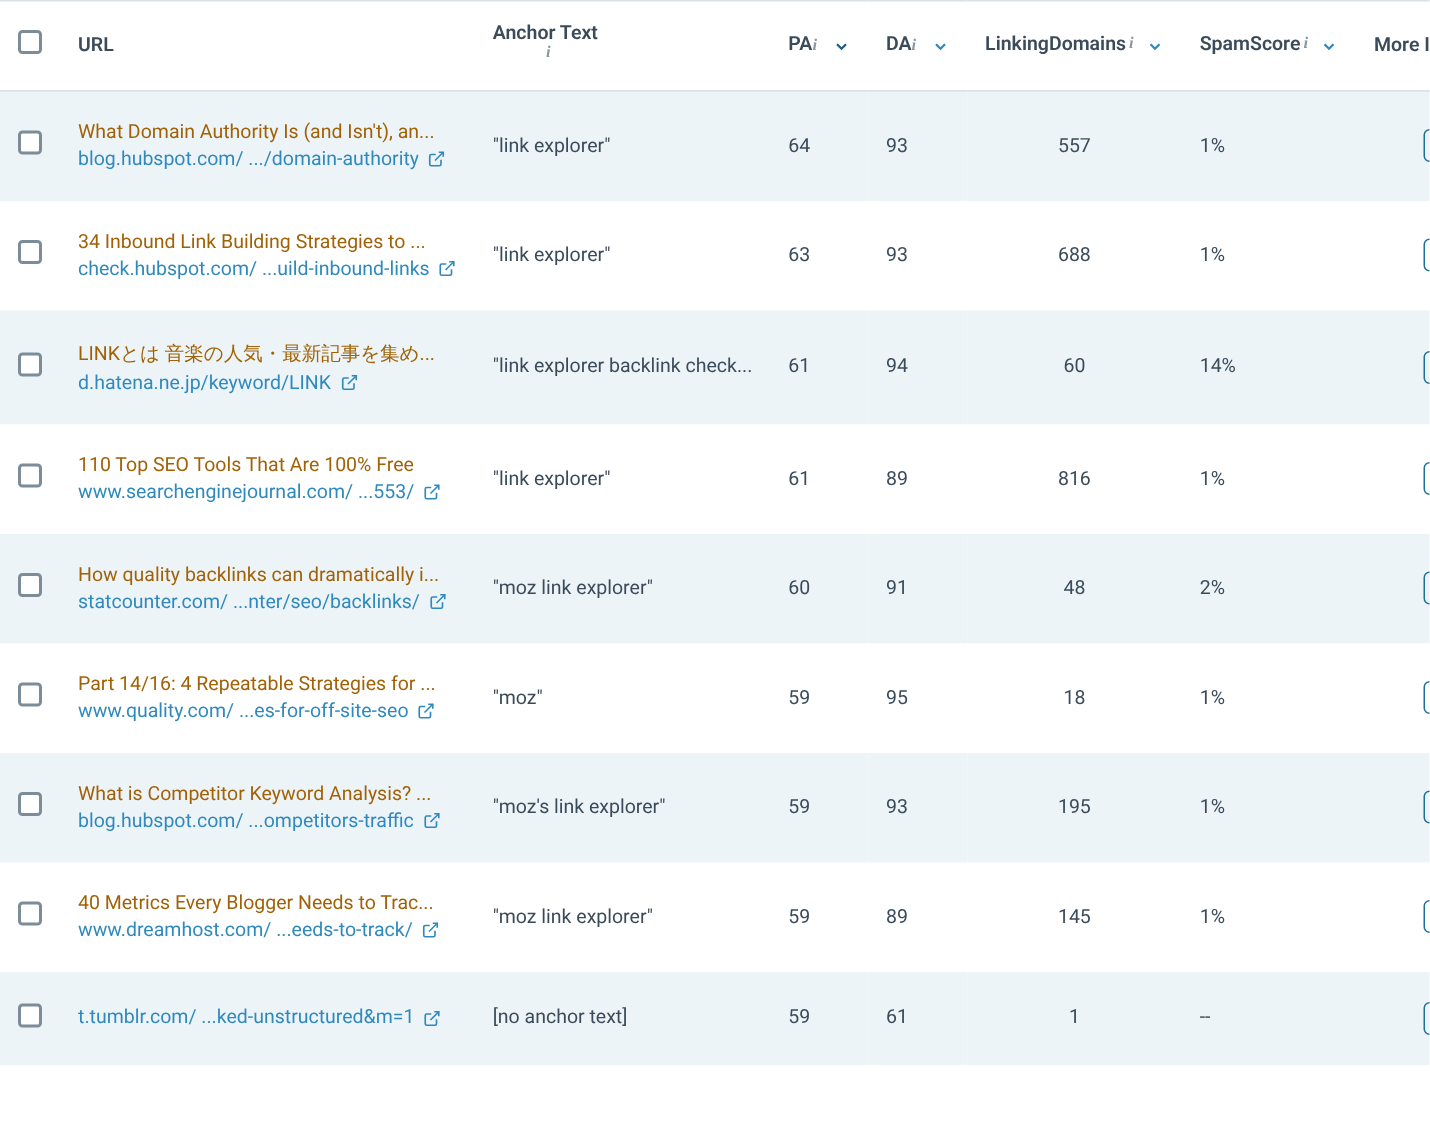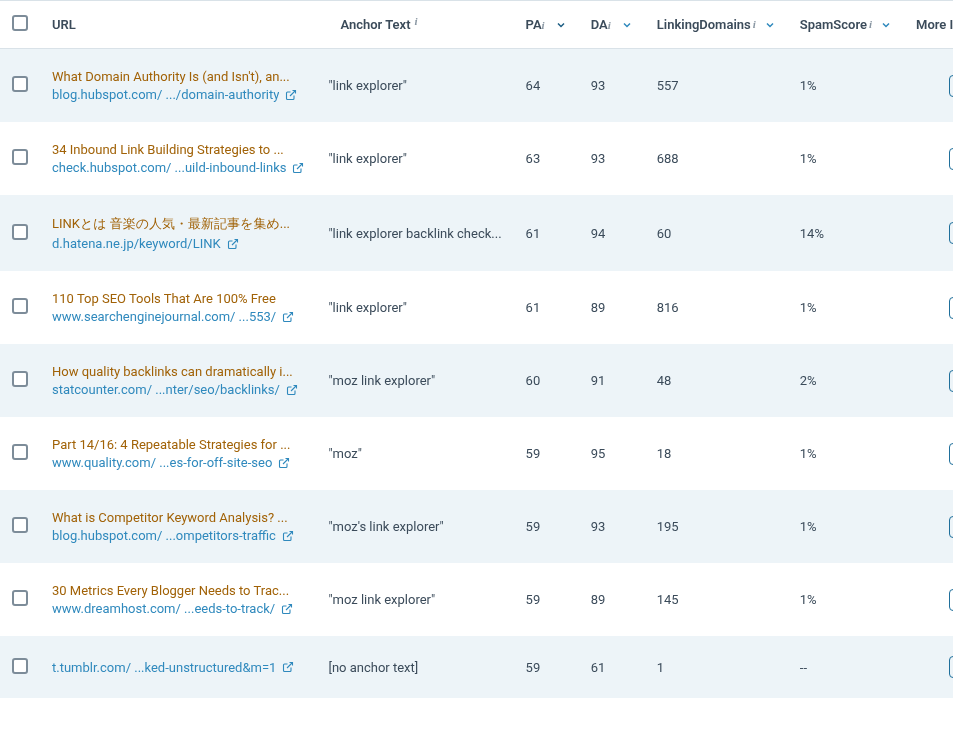--- a/index.html
+++ b/index.html
@@ -32,21 +32,21 @@
       color: #3b4b5a;
     }
     tbody tr:nth-child(odd)   { background: #edf4f8; }
     tbody tr:nth-child(even)  { background: #ffffff; }
 
     .col-cb  { width: 46px; text-align: center; }
     .col-url { width: 290px; }
     .col-anchor { width: 186px; }
     .col-pa  { width: 70px; }
     .col-da  { width: 70px; }
-    .col-ld  { width: 100px; }
+    .col-ld  { width: 100px; text-align: center; }
     .col-ss  { width: 100px; }
     .col-more{ width: 85px; text-align: right; }
 
     .checkbox {
       display: inline-block;
       width: 16px; height: 16px;
       border: 2px solid #7d8c99;
       border-radius: 3px;
       cursor: pointer;
       background: #fff;
@@ -92,24 +92,23 @@
       gap: 4px;
       cursor: pointer;
     }
     .hdr .label-grp {
       display: inline-flex;
       flex-direction: row;
       align-items: flex-start;
       line-height: 1.15;
     }
     .hdr .label-grp.inline {
-      flex-direction: row;
+      flex-direction: column;
       align-items: center;
       gap: 2px;
-      margin-left: 12px;
     }
     .info {
       font-family: Georgia, serif;
       font-style: italic;
       font-size: 11px;
       color: #8a97a3;
       position: relative;
       top: -4px;
       left: 2px;
     }
@@ -412,21 +411,21 @@
         <td class="col-ss">1%</td>
         <td class="col-more"><span class="more-btn">
             <svg width="10" height="10" viewBox="0 0 24 24" fill="currentColor">
               <polygon points="6 9 18 9 12 17"></polygon>
             </svg>
           </span></td>
       </tr>
       <tr>
         <td class="col-cb"><span class="checkbox"></span></td>
         <td class="col-url">
-          <div class="title-line">30 Metrics Every Blogger Needs to Trac...</div>
+          <div class="title-line">40 Metrics Every Blogger Needs to Trac...</div>
           <div class="domain-line">
             <span class="domain-link">www.dreamhost.com/ ...eeds-to-track/</span>
             <span class="ext-icon">
               <svg width="12" height="12" viewBox="0 0 24 24" fill="none" stroke="currentColor" stroke-width="2.2">
                 <path d="M18 13v6a2 2 0 0 1-2 2H5a2 2 0 0 1-2-2V8a2 2 0 0 1 2-2h6"></path>
                 <polyline points="15 3 21 3 21 9"></polyline>
                 <line x1="10" y1="14" x2="21" y2="3"></line>
               </svg>
             </span>
           </div>

